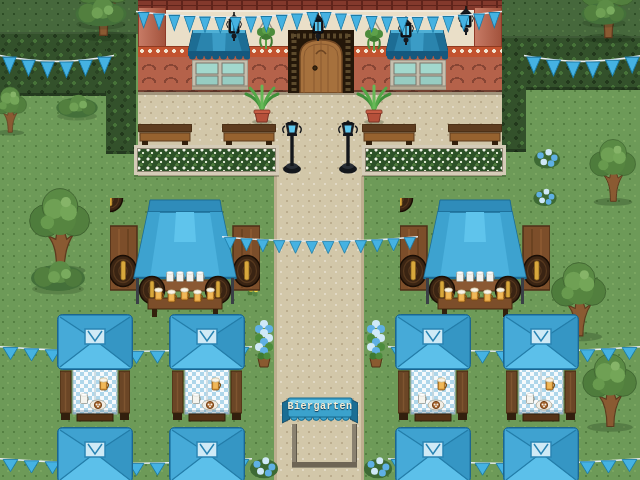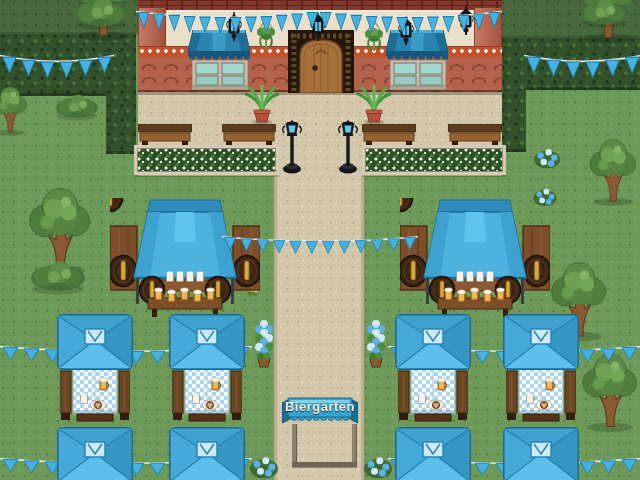--- a/index.html
+++ b/index.html
@@ -69,21 +69,21 @@
       radial-gradient(circle at 6px 5px, #dde8d0 1.1px, rgba(0,0,0,0) 1.6px),
       radial-gradient(circle at 4px 8px, #4e7a3c 1.5px, rgba(0,0,0,0) 2.1px);
     background-size:9px 9px;
     border:3px solid #d5ccb8;
     box-shadow:inset 0 0 0 1px #8f8674, 0 2px 0 rgba(0,0,0,.2);
   }
   .shadowbar{background:rgba(60,40,30,.32);}
   .post{background:#8a8170;box-shadow:inset -1px 0 0 #5f584a, 0 1px 0 rgba(0,0,0,.3);}
   .crossbar{background:#6e6555;box-shadow:0 1px 0 rgba(0,0,0,.3);}
   .sign-text{
-    color:#f4ecd4;font-family:Liberation Sans, sans-serif;font-weight:bold;font-size:13px;
+    color:#f4ecd4;font-family:Liberation Mono, monospace;font-weight:bold;font-size:10px;
     text-align:center;line-height:13px;letter-spacing:.5px;
     text-shadow:0 1px 1px rgba(8,48,76,.9);
   }
   svg.defs{position:absolute;width:0;height:0;}
 </style>
 </head>
 <body>
 
 <div class="scene">
 

